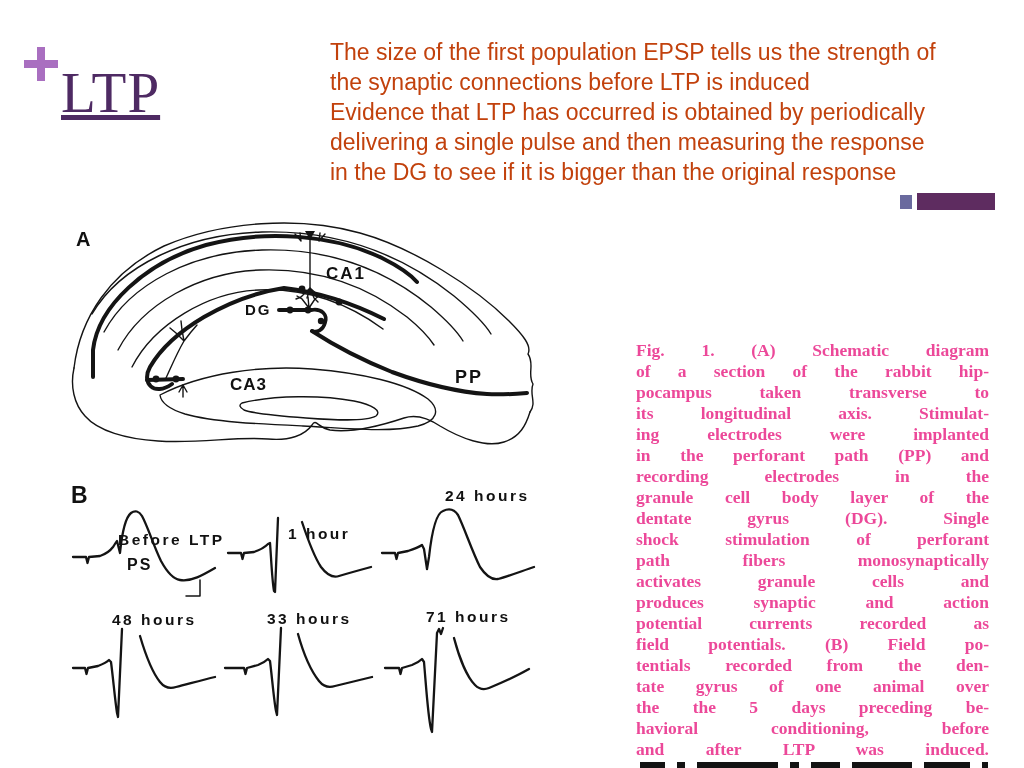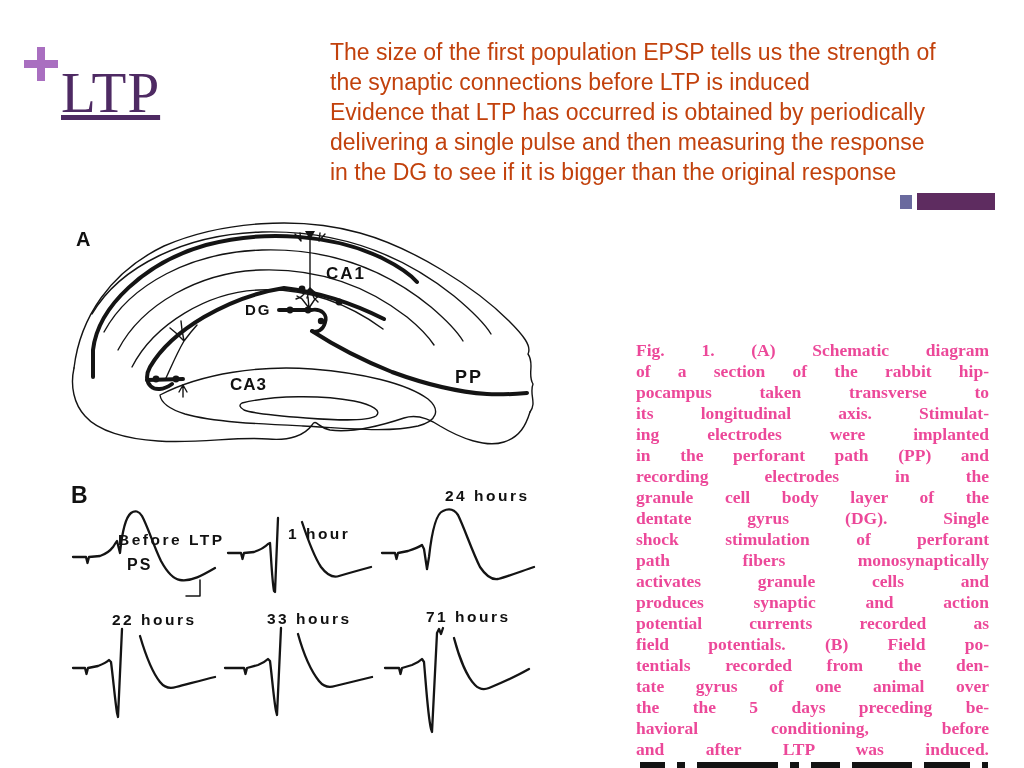--- a/index.html
+++ b/index.html
@@ -147,21 +147,21 @@
     <path d="M 325,163 L 339,163 l 1.5,6 l 1.5,-6 L 352,160 C 357,158 360,156 362,154
          L 364,157 C 366,180 368,212 371,224 L 372,227 L 377,128 L 379,124 l 2,5 l 2,-6
          M 394,133 C 399,152 407,172 415,180 C 419,184 424,185 429,183 C 441,178 455,172 469,164"></path>
   </g>
 </svg>
 
 <div class="fig-label panel-letter-b">B</div>
 <div class="fig-label lbl-trace lbl-before">Before LTP</div>
 <div class="fig-label lbl-trace lbl-1h">1 hour</div>
 <div class="fig-label lbl-trace lbl-24h">24 hours</div>
-<div class="fig-label lbl-trace lbl-48h">22 hours</div>
+<div class="fig-label lbl-trace lbl-48h">48 hours</div>
 <div class="fig-label lbl-trace lbl-72h">33 hours</div>
 <div class="fig-label lbl-trace lbl-96h">71 hours</div>
 <div class="fig-label lbl-ps">PS</div>
 
 <div class="caption">Fig. 1. (A) Schematic diagram
 of a section of the rabbit hip-
 pocampus taken transverse to
 its longitudinal axis. Stimulat-
 ing electrodes were implanted
 in the perforant path (PP) and

